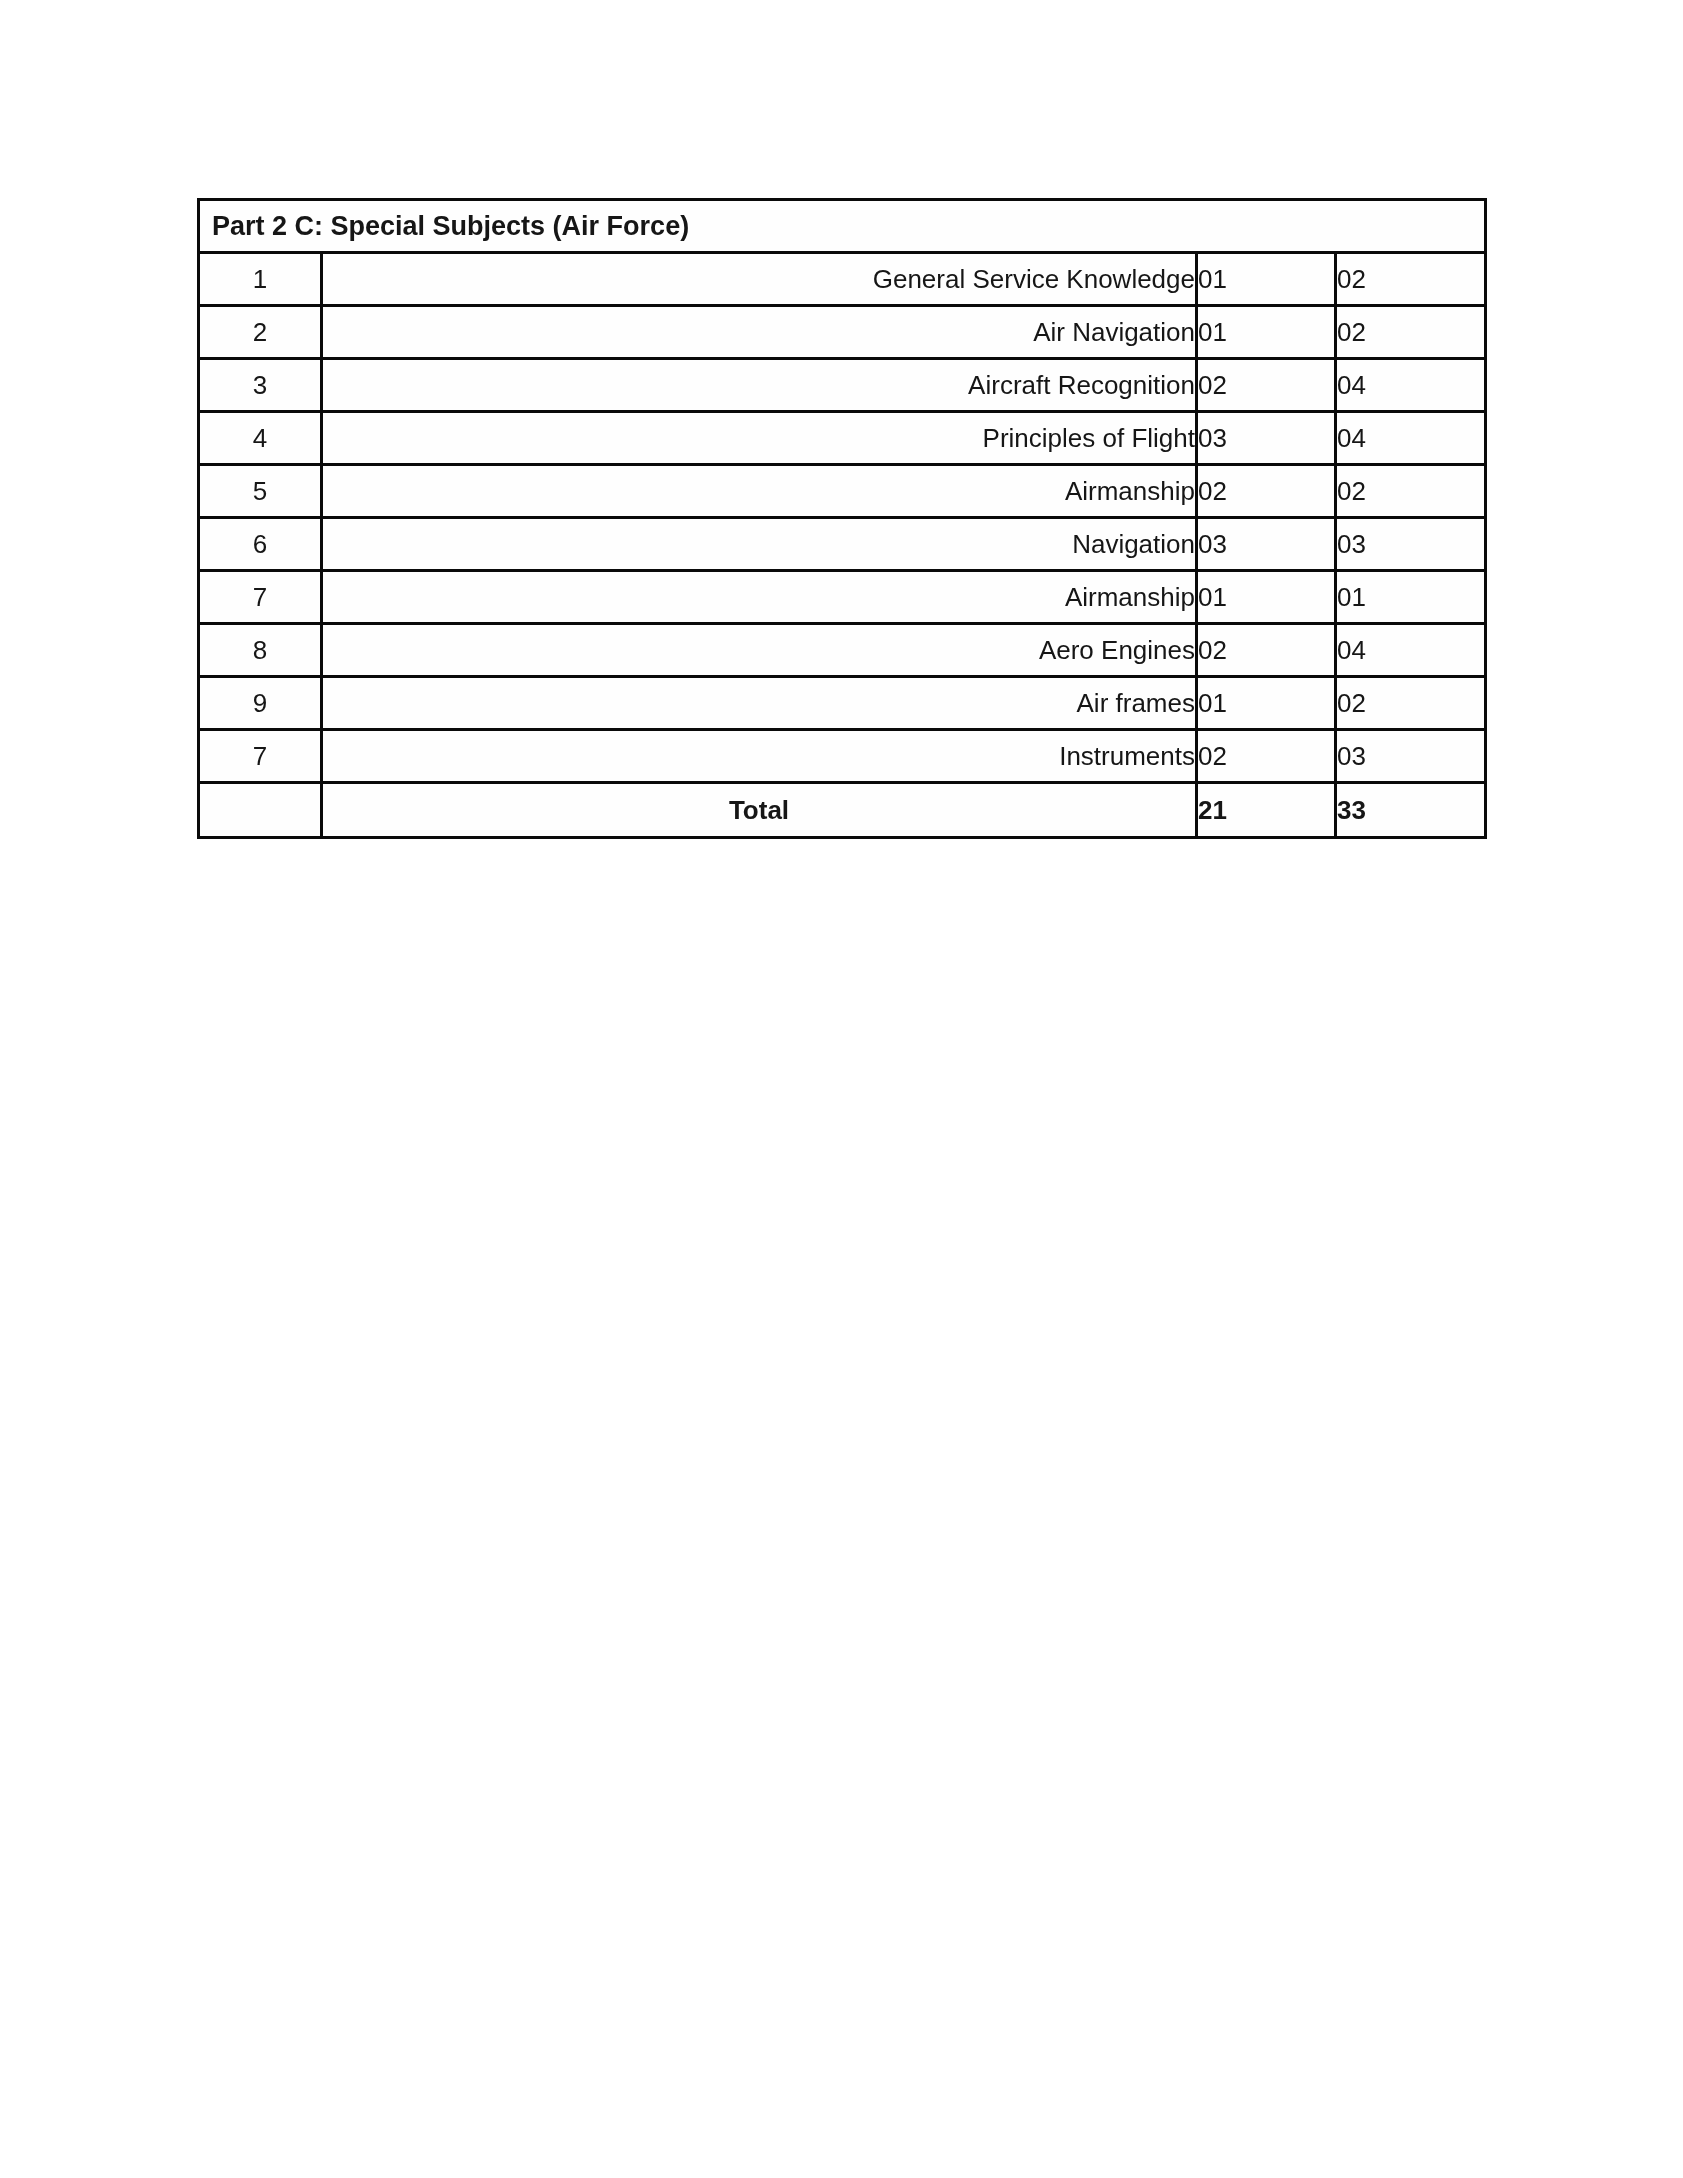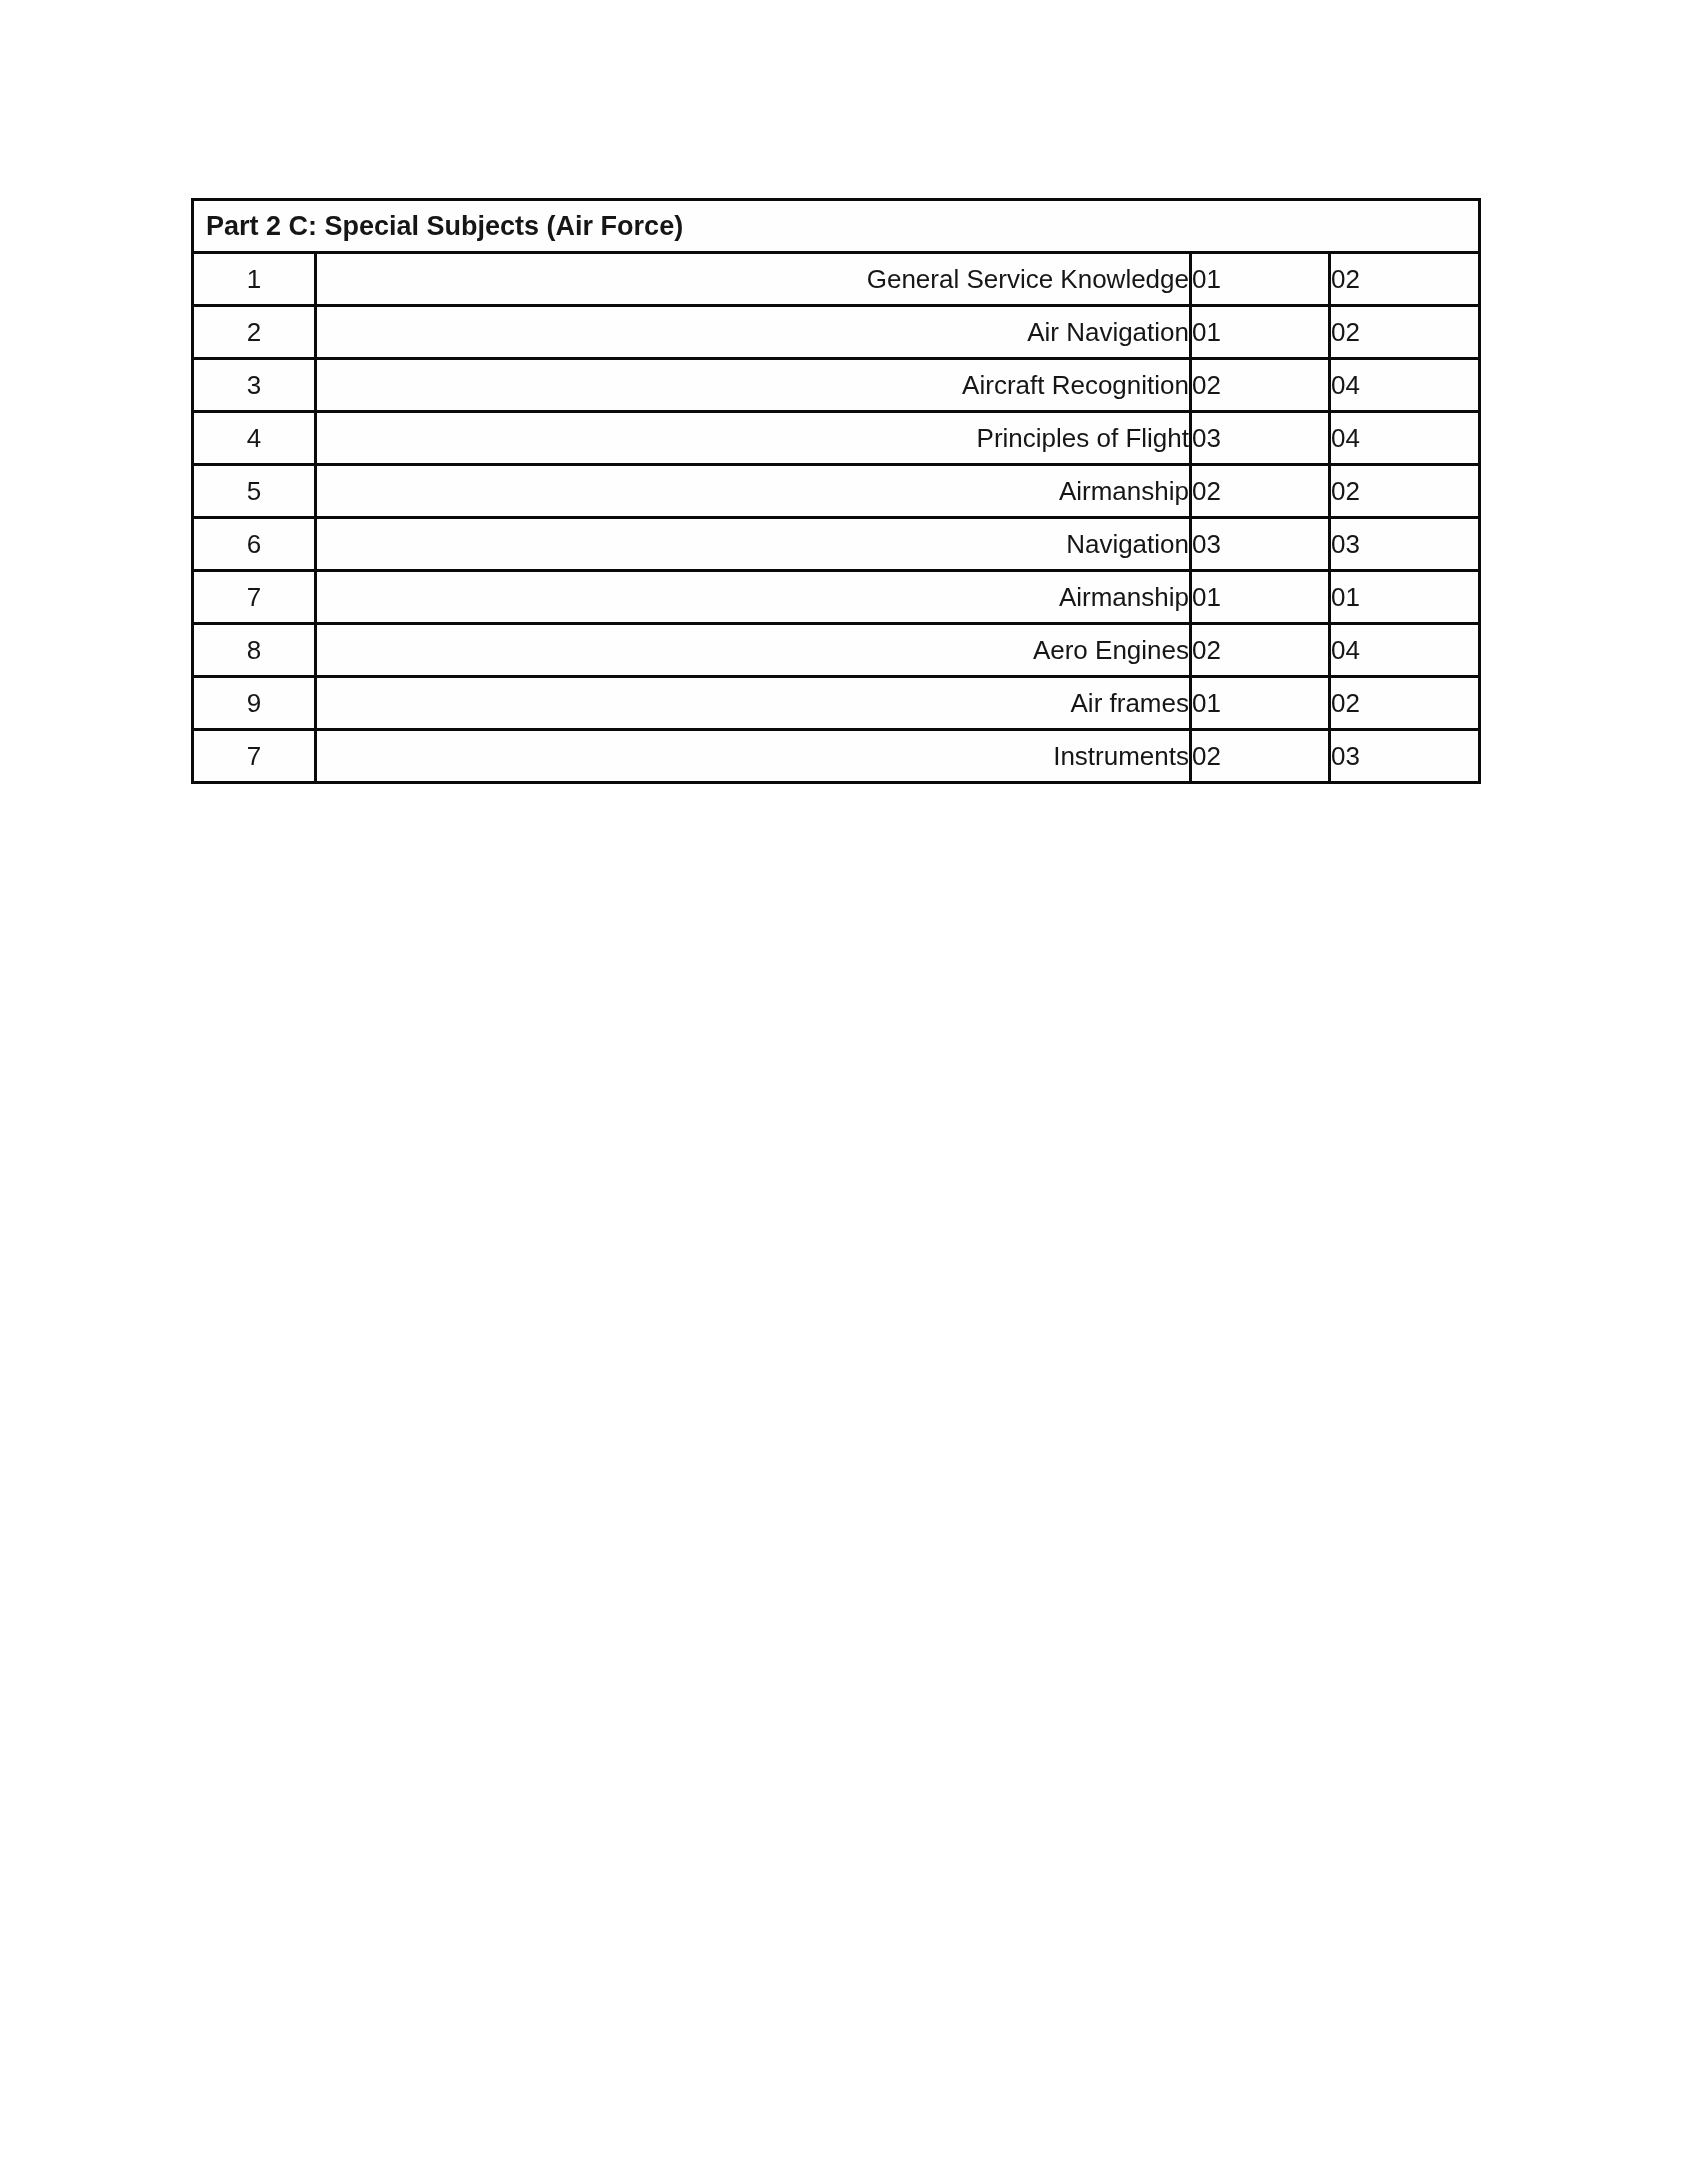--- a/index.html
+++ b/index.html
@@ -10,21 +10,21 @@
   .page {
     position: relative;
     width: 1683px;
     height: 2178px;
     background: #ffffff;
     font-family: "Liberation Sans", "DejaVu Sans", sans-serif;
     color: #161616;
   }
   .subjects-table {
     position: absolute;
-    left: 191px;
+    left: 197px;
     top: 198px;
     width: 1287px;
     border-collapse: collapse;
     table-layout: fixed;
     background: #000000;
   }
   .subjects-table td {
     border: 3px solid #0a0a0a;
     font-size: 26px;
     vertical-align: middle;
@@ -130,16 +130,22 @@
         <td class="num-cell">01</td>
         <td class="num-cell">02</td>
       </tr>
       <tr class="data-row">
         <td class="sn-cell">7</td>
         <td class="subject-cell">Instruments</td>
         <td class="num-cell">02</td>
         <td class="num-cell">03</td>
       </tr>
 
+      <tr class="total-row">
+        <td class="sn-cell"></td>
+        <td class="subject-cell">Total</td>
+        <td class="num-cell">21</td>
+        <td class="num-cell">33</td>
+      </tr>
     </tbody>
   </table>
 </div>
 
 
 </body></html>

